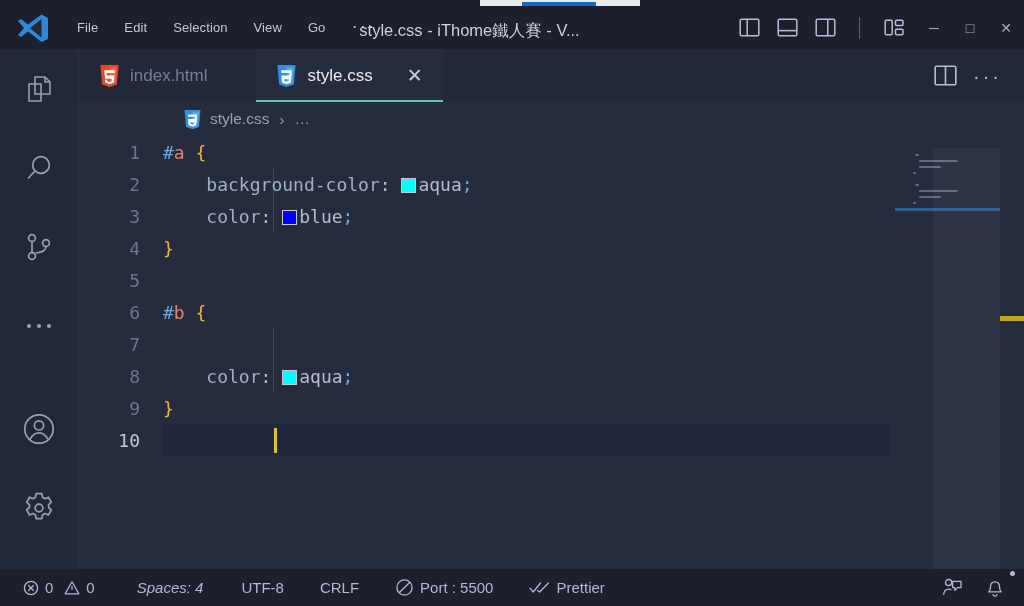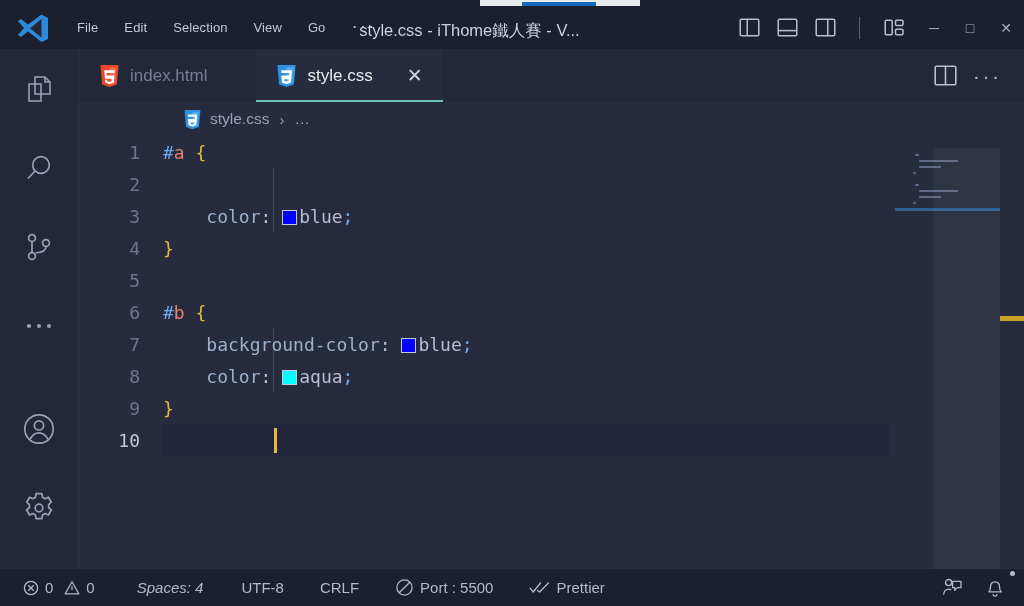--- a/index.html
+++ b/index.html
@@ -592,20 +592,21 @@
 
       <div class="editor">
         <div class="codearea" id="codearea">
             <div class="line">
               <div class="lineno">1</div>
               <div class="code"><span class="t-hash">#</span><span class="t-sel">a</span><span class="t-val"> </span><span class="t-brace">{</span></div>
             </div>
             <div class="line">
               <div class="indent-guide"></div>
               <div class="lineno">2</div>
+              <div class="code"><span class="t-val">    </span><span class="t-prop">background-color</span><span class="t-colon">: </span><span class="swatch" style="background: rgb(0, 255, 255);"></span><span class="t-val">aqua</span><span class="t-punc">;</span></div>
             </div>
             <div class="line">
               <div class="indent-guide"></div>
               <div class="lineno">3</div>
               <div class="code"><span class="t-val">    </span><span class="t-prop">color</span><span class="t-colon">: </span><span class="swatch" style="background: rgb(0, 0, 255);"></span><span class="t-val">blue</span><span class="t-punc">;</span></div>
             </div>
             <div class="line">
               <div class="lineno">4</div>
               <div class="code"><span class="t-brace">}</span></div>
             </div>
@@ -613,21 +614,20 @@
               <div class="lineno">5</div>
               <div class="code"></div>
             </div>
             <div class="line">
               <div class="lineno">6</div>
               <div class="code"><span class="t-hash">#</span><span class="t-sel">b</span><span class="t-val"> </span><span class="t-brace">{</span></div>
             </div>
             <div class="line">
               <div class="indent-guide"></div>
               <div class="lineno">7</div>
-              <div class="code"><span class="t-val">    </span><span class="t-prop">background-color</span><span class="t-colon">: </span><span class="swatch" style="background: rgb(0, 0, 255);"></span><span class="t-val">blue</span><span class="t-punc">;</span></div>
             </div>
             <div class="line">
               <div class="indent-guide"></div>
               <div class="lineno">8</div>
               <div class="code"><span class="t-val">    </span><span class="t-prop">color</span><span class="t-colon">: </span><span class="swatch" style="background: rgb(0, 255, 255);"></span><span class="t-val">aqua</span><span class="t-punc">;</span></div>
             </div>
             <div class="line">
               <div class="lineno">9</div>
               <div class="code"><span class="t-brace">}</span></div>
             </div>

